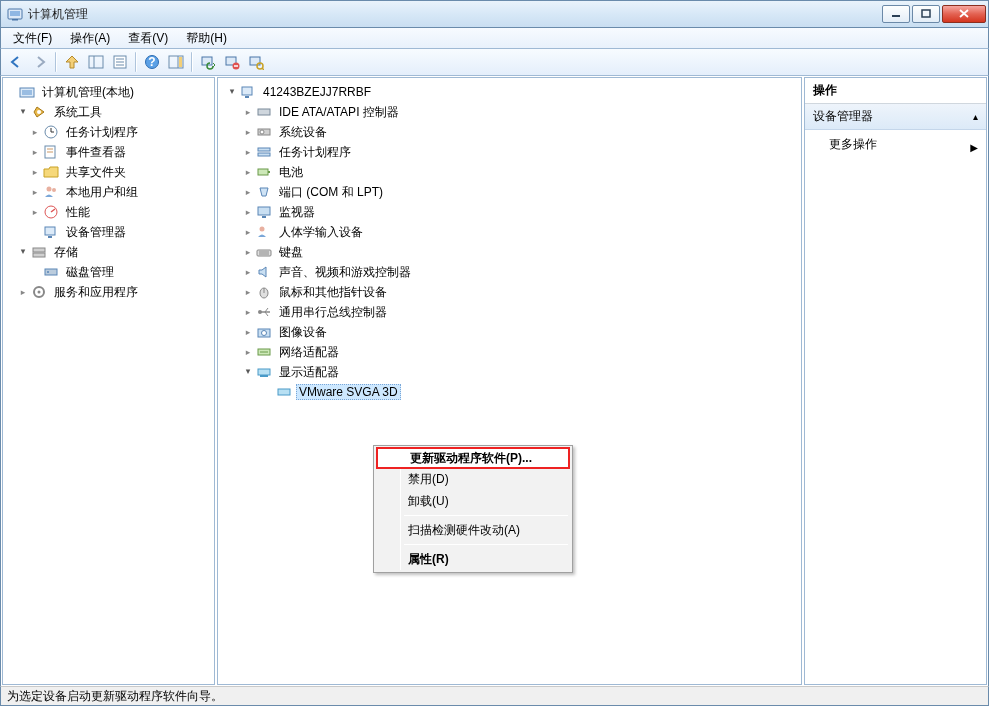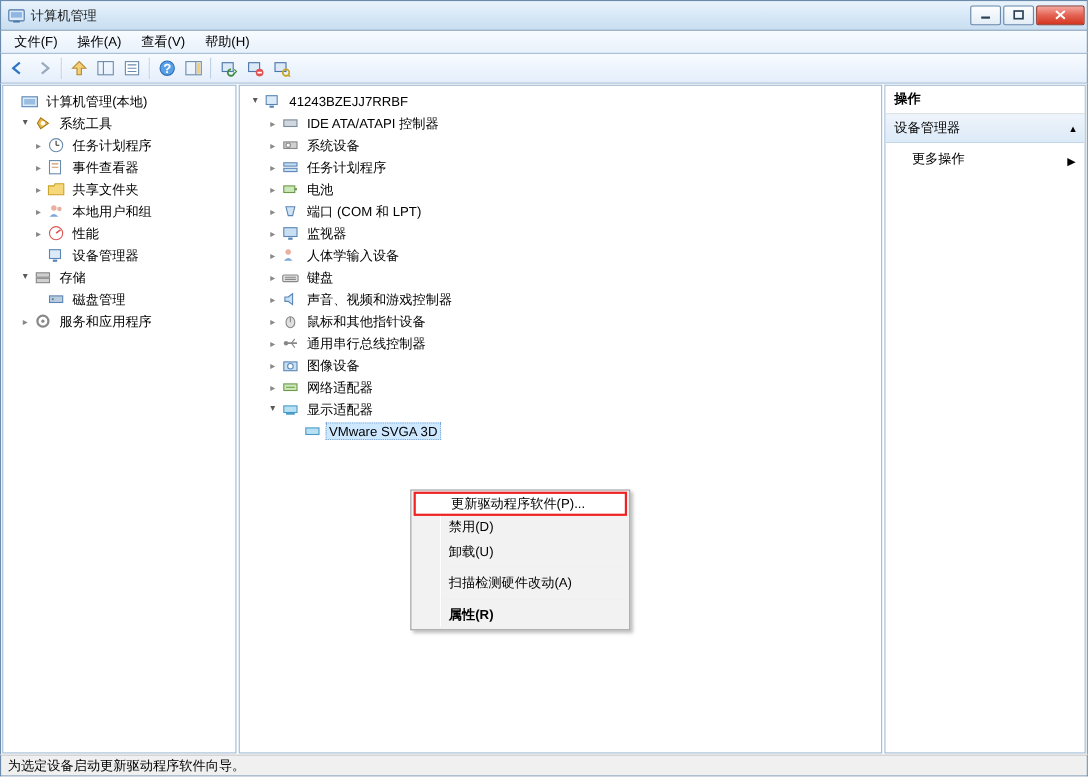--- a/index.html
+++ b/index.html
@@ -37,21 +37,21 @@
 .ti .expander { width:12px; height:12px; margin-right:2px; display:inline-flex; align-items:center; justify-content:center; color:#5a5a5a; }
 .ti .expander.none { visibility:hidden; }
 .ti .ticon { width:16px; height:16px; margin-right:4px; flex-shrink:0; }
 .ti .tlabel { padding: 1px 3px; }
 .ti.selected .tlabel { background:#cde8ff; border:1px dotted #7aa7d8; padding:0 2px; }
 
 
 .ctxmenu { position:absolute; background:#f2f2f2; border:1px solid #a0a0a0; box-shadow: 2px 2px 3px rgba(0,0,0,0.25); padding:2px; }
 .ctxmenu .edge { position:absolute; left:26px; top:2px; bottom:2px; width:1px; background:#d0d0d0; border-right:1px solid #fff; }
 .ctxitem { height:22px; display:flex; align-items:center; padding-left: 32px; padding-right: 18px; position:relative; }
-.ctxitem.hl { border:2px solid #e22; margin:-1px 0; z-index:2; background:#fff; }
+.ctxitem.hl { border:2px solid #e22; margin:-1px 0; z-index:2; background:#fff;font-weight:bold; }
 .ctxsep { height:1px; background:#d0d0d0; margin: 3px 2px 3px 28px; border-bottom:1px solid #fff; }
 
 
 .actions-header { background:#fff; border-bottom:1px solid #d0d7de; padding:4px 8px; font-weight:bold; }
 .actions-sub { background: linear-gradient(#eef4fb,#dceaf8); border-bottom:1px solid #c4d6ea; padding:4px 8px; display:flex; align-items:center; justify-content:space-between; }
 .actions-sub .tri { font-size:10px; }
 .actions-row { padding:6px 8px 6px 24px; display:flex; align-items:flex-end; justify-content:space-between; }
 .actions-row .arr { font-size:10px; }
 
 

